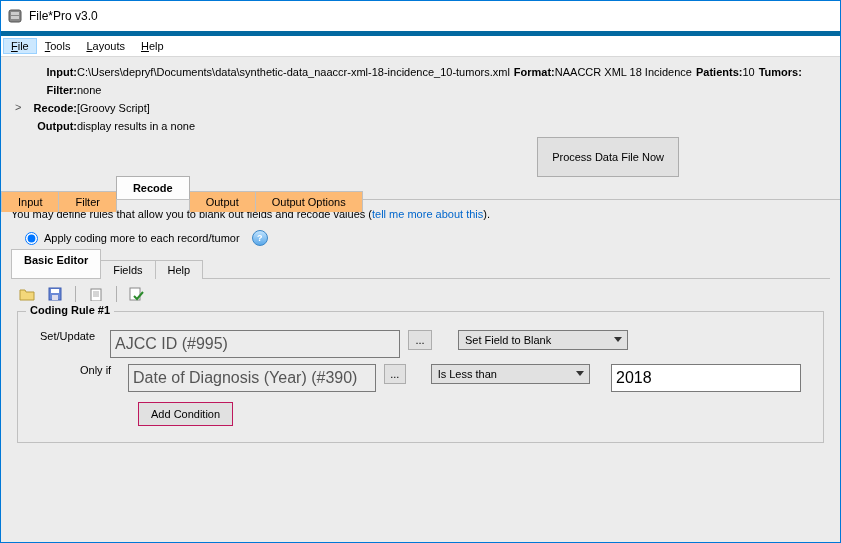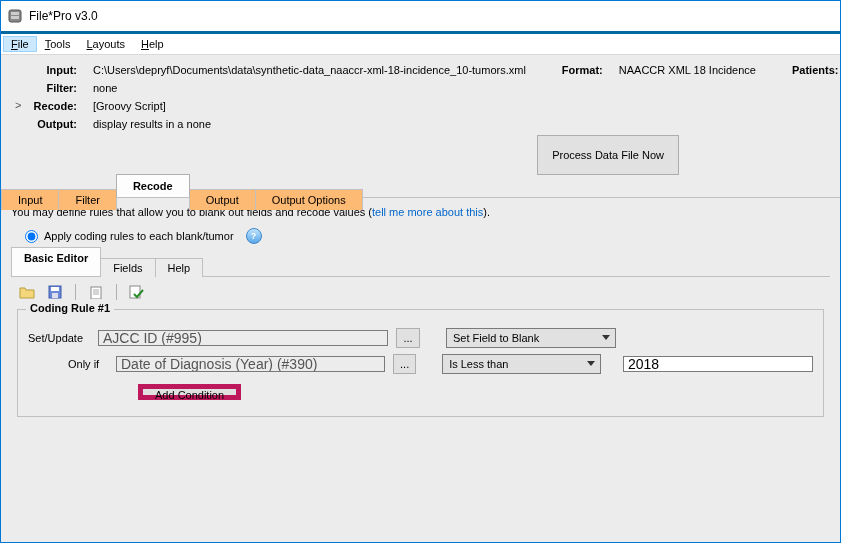--- a/index.html
+++ b/index.html
@@ -1,26 +1,26 @@
 <!DOCTYPE html>
 <html><head>
 <meta charset="utf-8">
 <style>
 html,body{margin:0;padding:0;font-family:"Segoe UI",Tahoma,sans-serif;font-size:11px;color:#000;background:#fff;}
 .window{width:841px;height:543px;border:1px solid #0078d7;box-sizing:border-box;position:relative;overflow:hidden;}
-.titlebar{height:30px;background:#fff;border-bottom:3px solid #0369a1;display:flex;align-items:center;padding:0 6px;}
+.titlebar{height:30px;background:#fff;border-bottom:5px solid #0369a1;display:flex;align-items:center;padding:0 6px;}
 .titlebar .icon{width:16px;height:16px;margin-right:6px;display:flex;align-items:center;justify-content:center;}
 .titlebar .title{font-size:12px;color:#000;}
 .menubar{height:20px;background:#fff;display:flex;align-items:center;padding:0 2px;border-bottom:1px solid #d8d8d8;}
 .menubar .item{padding:2px 8px;cursor:default;}
 .menubar .item.active{background:#cce8ff;border:1px solid #99d1ff;padding:1px 7px;}
 .menubar .item u{text-decoration:underline;}
 .body{background:#ececec;height:calc(100% - 51px);box-sizing:border-box;position:relative;}
 .summary{padding:6px 10px 4px 28px;line-height:18px;}
-.summary .row{display:flex;gap:16px;white-space:nowrap;}
+.summary .row{display:flex;gap:0;white-space:nowrap;}
 .summary b{font-weight:bold;}
 .summary .label{display:inline-block;min-width:48px;text-align:right;font-weight:bold;}
 .caret{position:absolute;left:14px;top:41px;color:#555;}
 .processbtn{position:absolute;right:161px;top:80px;height:40px;padding:0 14px;background:#e1e1e1;border:1px solid #adadad;cursor:default;font-family:inherit;font-size:11px;}
 .tabs{display:flex;align-items:flex-end;height:24px;margin-top:36px;}
 .tabs .tab{padding:4px 16px;border:1px solid #c0c0c0;border-bottom:none;background:#fdba74;cursor:default;margin-right:-1px;position:relative;top:13px;}
 .tabs .tab.active{background:#fdfdfd;border-top:1px solid #b0b0b0;border-left:1px solid #b0b0b0;border-right:1px solid #b0b0b0;font-weight:bold;top:0;padding-top:5px;padding-bottom:5px;z-index:2;}
 .tabpanel{background:#ececec;border-top:1px solid #c0c0c0;padding:8px 10px;}
 .desc{margin:0 0 10px 0;}
 .desc a{color:#0066cc;text-decoration:none;}
@@ -29,30 +29,30 @@
 .help-icon{width:14px;height:14px;border-radius:50%;background:linear-gradient(#bfe3ff,#5aa7e8);color:#fff;font-size:9px;display:inline-flex;align-items:center;justify-content:center;font-weight:bold;margin-left:6px;border:1px solid #3b87c8;}
 .subtabs{display:flex;align-items:flex-end;height:22px;margin-top:10px;}
 .subtabs .tab{padding:3px 12px;border:1px solid #c0c0c0;border-bottom:none;background:#ececec;cursor:default;margin-right:-1px;position:relative;top:1px;}
 .subtabs .tab.active{background:#fdfdfd;font-weight:bold;top:0;padding-top:4px;padding-bottom:12px;z-index:2;}
 .subpanel{border-top:1px solid #c0c0c0;background:#ececec;}
 .toolbar{display:flex;align-items:center;gap:8px;padding:6px 6px;}
 .tbtn{width:20px;height:18px;display:flex;align-items:center;justify-content:center;cursor:default;}
 .tsep{width:1px;height:16px;background:#b0b0b0;margin:0 2px;}
 .groupbox{border:1px solid #c0c0c0;margin:2px 6px 8px 6px;padding:12px 10px 10px 10px;position:relative;}
 .groupbox .legend{position:absolute;top:-8px;left:8px;background:#ececec;padding:0 4px;font-weight:bold;}
-.form-row{display:flex;align-items:center;gap:8px;margin:6px 0;}
+.form-row{display:flex;align-items:flex-start;gap:8px;margin:6px 12px;}
 .form-row .lbl{min-width:62px;text-align:left;}
 .form-row .lbl.indent{margin-left:40px;min-width:40px;}
-.txt{background:#fff;border:1px solid #7a7a7a;height:16px;padding:1px 4px;font-family:inherit;font-size:14px;box-sizing:border-box;}
+.txt{background:#fff;border:1px solid #7a7a7a;height:28px;padding:1px 4px;font-family:inherit;font-size:16px;box-sizing:border-box;}
 .txt.ro{background:#ececec;color:#555;}
 .dotbtn{width:24px;height:20px;background:#e1e1e1;border:1px solid #adadad;font-family:inherit;font-size:11px;padding:0;cursor:default;}
 .sel{height:20px;border:1px solid #7a7a7a;background:#e1e1e1;font-family:inherit;font-size:11px;padding:0 18px 0 6px;appearance:none;-webkit-appearance:none;position:relative;box-sizing:border-box;}
 .sel-wrap{position:relative;display:inline-block;}
 .sel-wrap::after{content:"";position:absolute;right:6px;top:7px;border-left:4px solid transparent;border-right:4px solid transparent;border-top:5px solid #333;pointer-events:none;}
-.btn{height:16px;padding:0 12px;background:#e1e1e1;border:5px solid #be185d;font-family:inherit;font-size:11px;cursor:default;}
+.btn{height:24px;padding:0 12px;background:#e1e1e1;border:1px solid #be185d;font-family:inherit;font-size:11px;cursor:default;}
 .addrule-row{display:flex;justify-content:center;margin-top:12px;}
 </style>
 </head>
 <body>
 
 <div class="window">
   <div class="titlebar">
     <span class="icon">
       <svg width="16" height="16" viewBox="0 0 16 16">
           <rect x="2" y="2" width="12" height="12" rx="2" fill="#888" stroke="#555"></rect>
@@ -110,21 +110,21 @@
       <div class="tab">Output Options</div>
     </div>
 
     <div class="tabpanel">
       <p class="desc">
         <span>You may define rules that allow you to blank out fields and recode values (</span><a href="#">tell me more about this</a><span>).</span>
       </p>
 
       <label class="radio-row">
         <input type="radio" name="mode" checked="" style="">
-        <span>Apply coding rules to each blank/tumor</span>
+        <span>Apply coding more to each record/tumor</span>
         <span class="help-icon">?</span>
       </label>
 
       <div class="subtabs">
         <div class="tab active">Basic Editor</div>
         <div class="tab">Fields</div>
         <div class="tab">Help</div>
       </div>
 
       <div class="subpanel">

